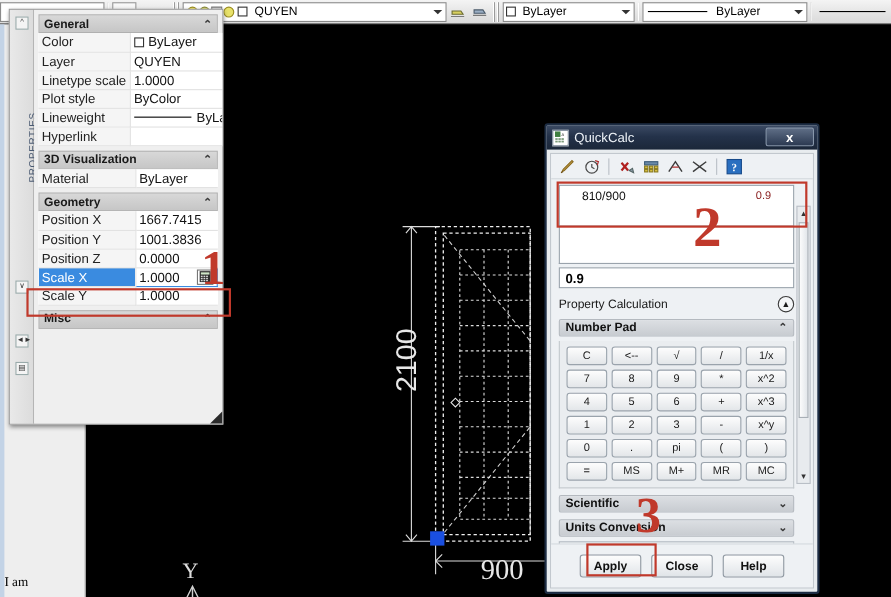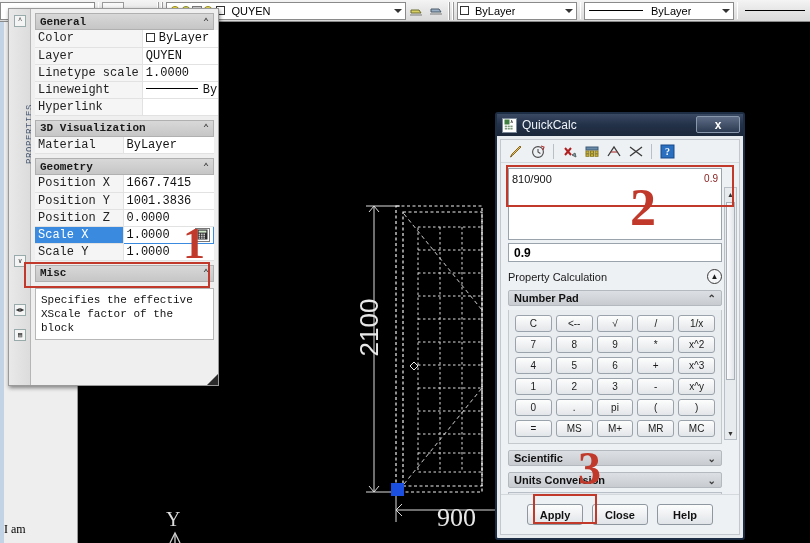--- a/index.html
+++ b/index.html
@@ -74,26 +74,25 @@
   .color-swatch-sm {
     width: 9px; height: 9px; background: #fff; border: 1px solid #333;
     display: inline-block; margin: 0 3px 0 2px;
   }
   .lt-line { display: inline-block; width: 54px; height: 1px; background: #000; margin: 0 5px 0 4px; }
   .tb-icon-btn { width: 20px; height: 18px; display: flex; align-items: center; justify-content: center; }
 
   
   #props {
     position: absolute; left: 8px; top: 8px;
-    width: 211px; height: 378px;
+    width: 195px; height: 378px;
     background: #efefef;
     border: 1px solid #9a9a9a;
     box-shadow: 1px 2px 4px rgba(0,0,0,0.45);
     display: flex;
-    font-family: Liberation Mono, monospace;
   }
   #props-tabstrip {
     width: 22px; height: 100%;
     background: linear-gradient(to right, #e9e9e9, #dcdcdc);
     border-right: 1px solid #b5b5b5;
     position: relative;
   }
   #props-tabstrip .vtext {
     position: absolute; top: 120px; left: -24px;
     width: 90px;
@@ -234,21 +233,21 @@
     background: #eef1f4;
   }
   .qc-tb-sep { width: 1px; height: 15px; background: #b9bfc6; margin: 0 3px; }
   .qc-tb-btn { width: 19px; height: 18px; display: flex; align-items: center; justify-content: center; }
   #qc-scroll-area { flex: 1; position: relative; overflow: hidden; padding: 0 3px; }
   #qc-input {
     margin: 5px 14px 0 4px;
     height: 38px;
     background: #fff; border: 1px solid #9aa3ac;
     display: flex; align-items: flex-start; justify-content: space-between;
-    padding: 4px 3px;
+    padding: 4px 20px;
     font-size: 11px; color: #111;
   }
   #qc-input .rhs { color: #8a2020; font-size: 10px; }
   #qc-history {
     margin: 0 14px 0 4px;
     height: 34px;
     background: #fff; border: 1px solid #9aa3ac; border-top: none;
   }
   #qc-result {
     margin: 3px 14px 0 4px;
@@ -478,20 +477,24 @@
         <td class="k">Color</td>
         <td class="v"><span class="swatch-sq"></span><span>ByLayer</span></td>
       </tr>
       <tr>
         <td class="k">Layer</td>
         <td class="v">QUYEN</td>
       </tr>
       <tr>
         <td class="k">Linetype scale</td>
         <td class="v">1.0000</td>
+      </tr>
+      <tr>
+        <td class="k">Plot style</td>
+        <td class="v">ByColor</td>
       </tr>
       <tr>
         <td class="k">Lineweight</td>
         <td class="v"><span class="inline-line"></span><span>ByLayer</span></td>
       </tr>
       <tr>
         <td class="k">Hyperlink</td>
         <td class="v"></td>
       </tr>
     </tbody>
@@ -557,21 +560,20 @@
         <td class="k">Scale Y</td>
         <td class="v">1.0000</td>
       </tr>
     </tbody>
       </table>
 
     <div class="prop-section">
       <span>Misc</span>
       <span class="chev">⌃</span>
     </div>
-    <div class="help-box">Specifies the effective XScale factor of the block</div>
   </div>
   <div id="props-corner"></div>
 </div>
 
 <div class="red-box" style="left:24px;top:262px;width:186px;height:26px;"></div>
 <div class="red-num" style="left:183px;top:222px;font-size:44px;">1</div>
 
 <div id="qc">
   <div id="qc-title">
     <span class="qc-icon">

